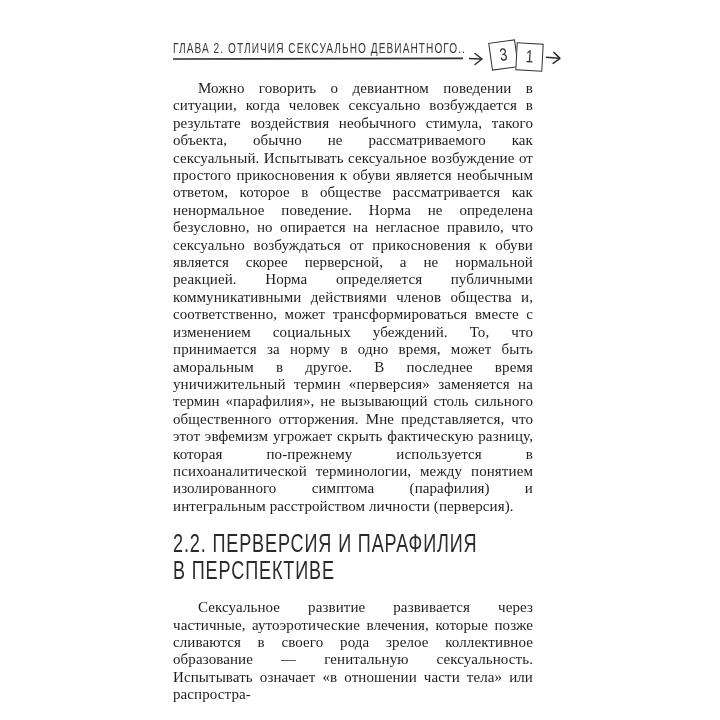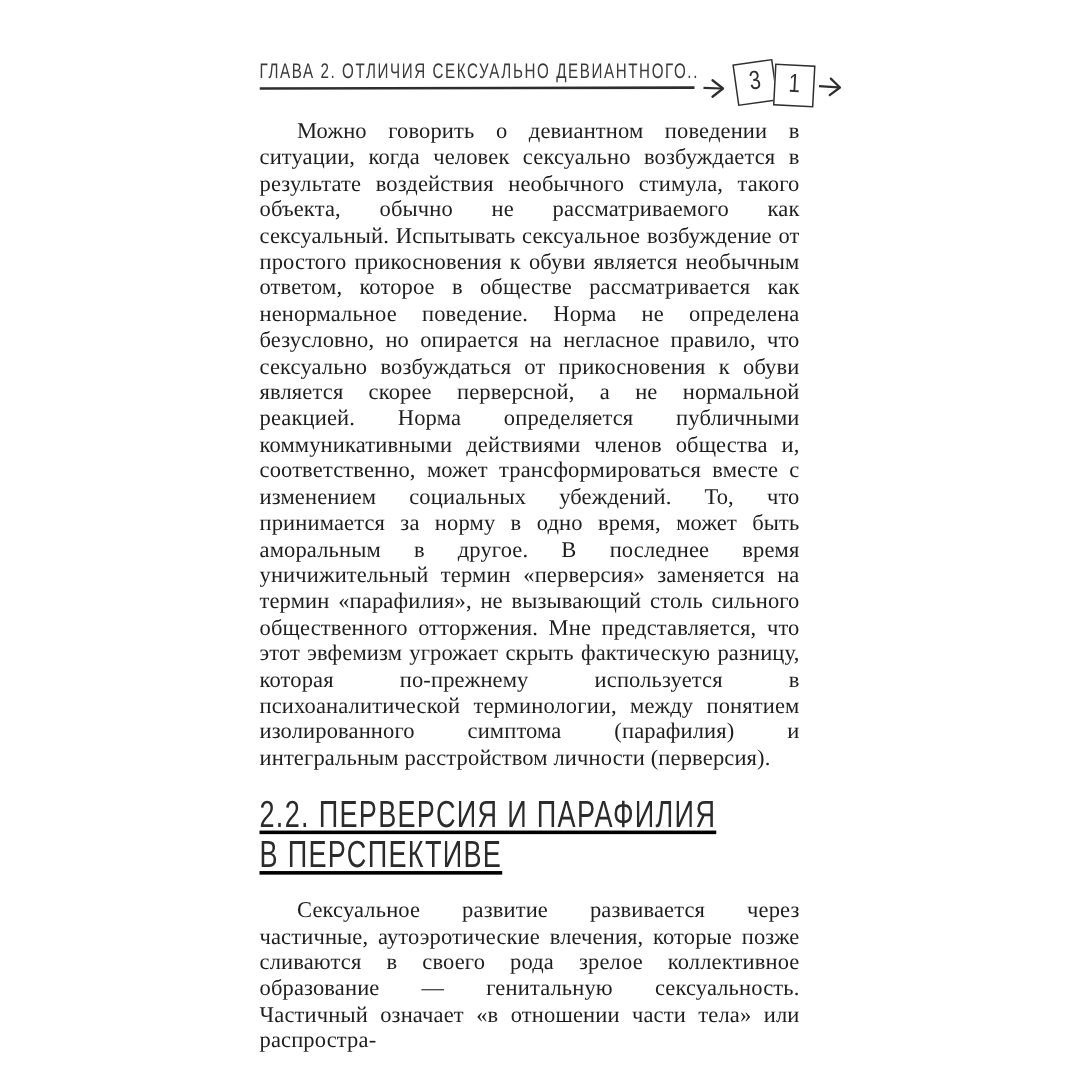--- a/index.html
+++ b/index.html
@@ -87,21 +87,20 @@
     font-size: 15px;
     line-height: 17.4px;
     color: #1d1d1d;
     text-align: justify;
     text-indent: 25px;
     letter-spacing: 0.1px;
   }
   .section-heading {
     margin: 15px 0 15px 0;
     font-weight: 400;
-    text-decoration: underline;
   }
   .heading-line {
     display: block;
     font-family: "Liberation Sans", sans-serif;
     font-size: 21px;
     font-weight: 400;
     letter-spacing: 1px;
     line-height: 27px;
     color: #2b2b2b;
     text-transform: uppercase;
@@ -137,17 +136,17 @@
 
   <div class="text-column">
 
     <p class="body-par">Можно говорить о девиантном поведении в ситуации, когда человек сексуально возбуждается в результате воздействия необычного стимула, такого объекта, обычно не рассматриваемого как сексуальный. Испытывать сексуальное возбуждение от простого прикосновения к обуви является необычным ответом, которое в обществе рассматривается как ненормальное поведение. Норма не определена безусловно, но опирается на негласное правило, что сексуально возбуждаться от прикосновения к обуви является скорее перверсной, а не нормальной реакцией. Норма определяется публичными коммуникативными действиями членов общества и, соответственно, может трансформироваться вместе с изменением социальных убеждений. То, что принимается за норму в одно время, может быть аморальным в другое. В последнее время уничижительный термин «перверсия» заменяется на термин «парафилия», не вызывающий столь сильного общественного отторжения. Мне представляется, что этот эвфемизм угрожает скрыть фактическую разницу, которая по-прежнему используется в психоаналитической терминологии, между понятием изолированного симптома (парафилия) и интегральным расстройством личности (перверсия).</p>
 
     <h2 class="section-heading">
       <span class="heading-line">2.2. ПЕРВЕРСИЯ И ПАРАФИЛИЯ</span>
       <span class="heading-line">В ПЕРСПЕКТИВЕ</span>
     </h2>
 
-    <p class="body-par">Сексуальное развитие развивается через частичные, аутоэротические влечения, которые позже сливаются в своего рода зрелое коллективное образование — генитальную сексуальность. Частичный означает «в отношении части тела» или распростра-</p>
+    <p class="body-par">Сексуальное развитие развивается через частичные, аутоэротические влечения, которые позже сливаются в своего рода зрелое коллективное образование — генитальную сексуальность. Испытывать означает «в отношении части тела» или распростра-</p>
 
   </div>
 
 </div>
 
 </body></html>

